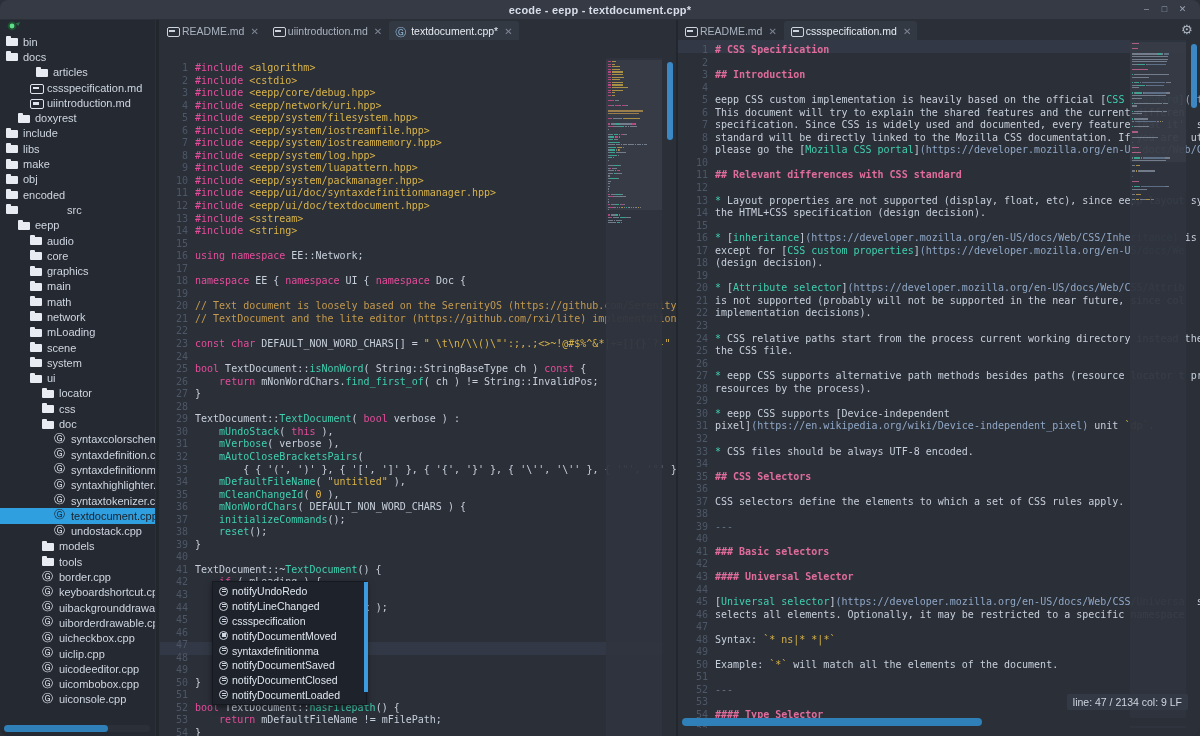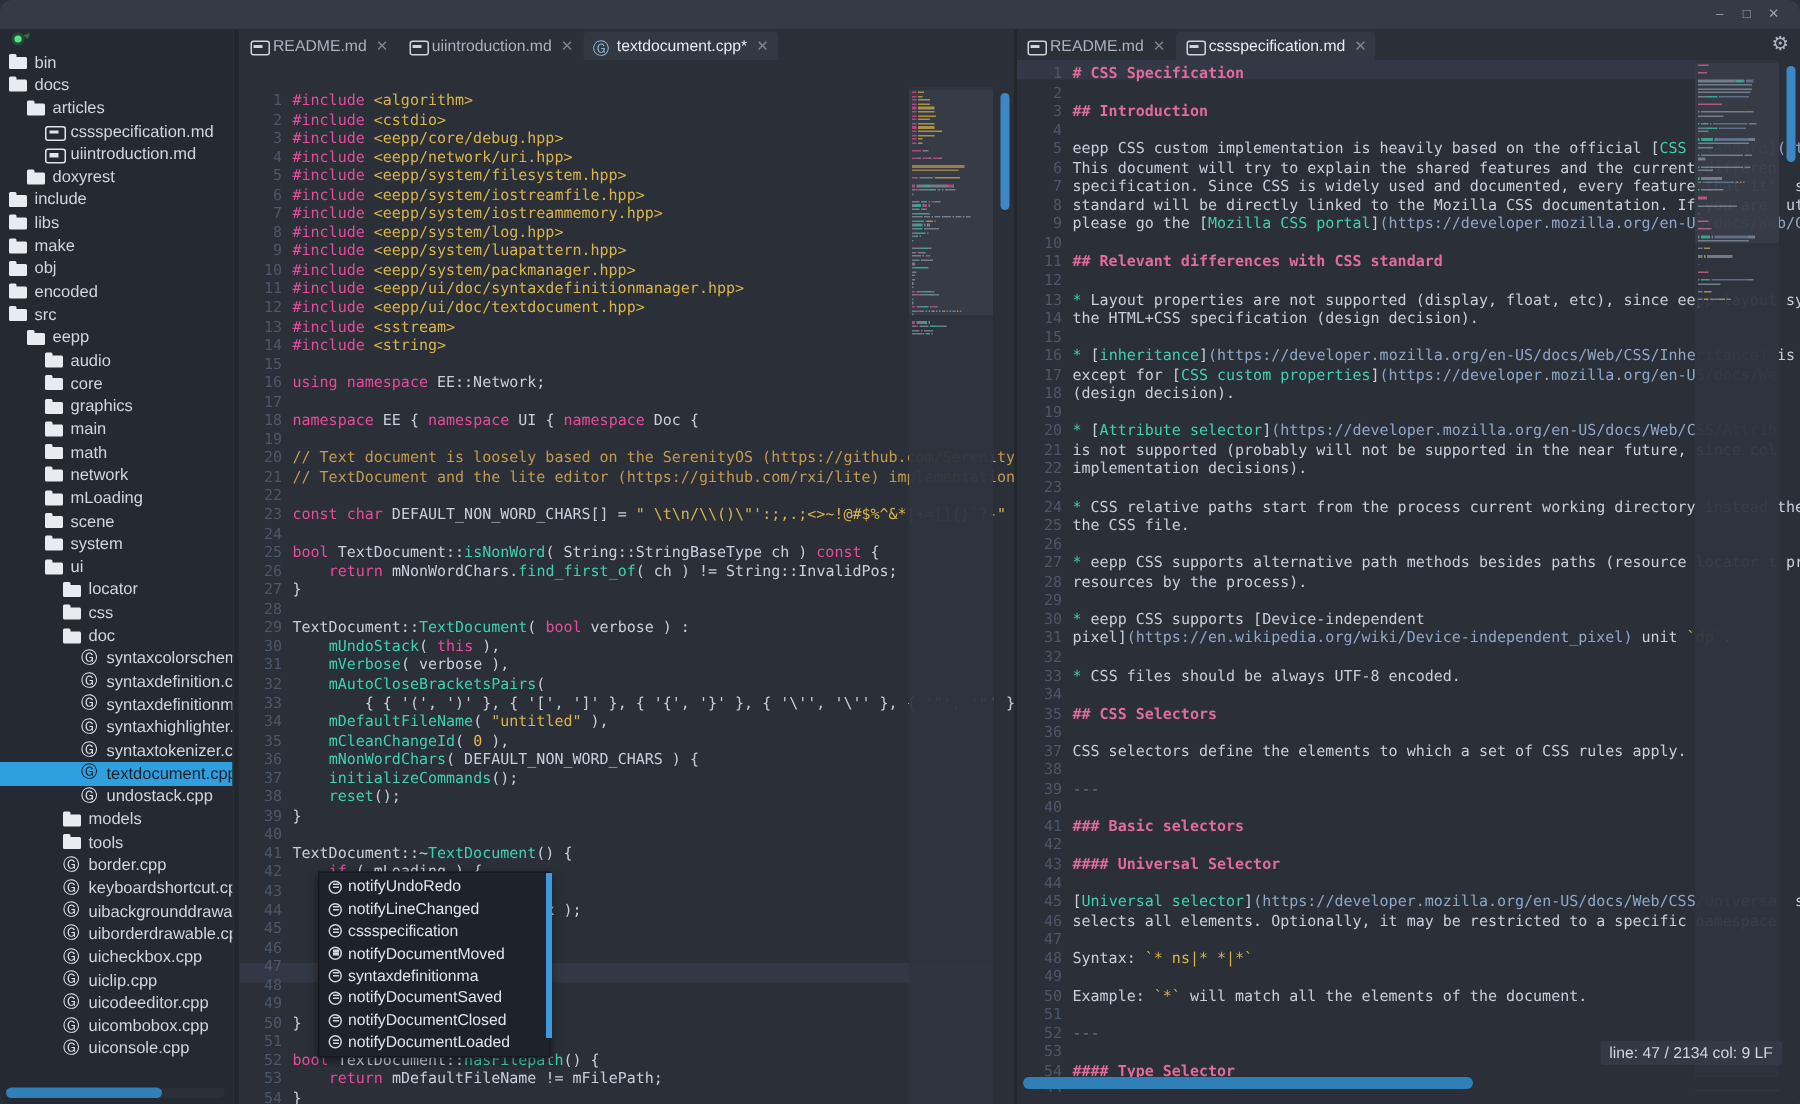--- a/index.html
+++ b/index.html
@@ -206,20 +206,21 @@
   .divider { position:absolute; top:20px; width:3px; height:716px; background:#22262d; }
   #div1 { left:156px; }
   #div2 { left:675px; }
 </style>
 </head>
 <body>
 
 <div id="app">
 
   <div id="titlebar">
+    <div id="title-text">ecode - eepp - textdocument.cpp*</div>
     <div class="wb" id="wb-min">
         <span>–</span>
       </div>
     <div class="wb" id="wb-max">
         <span>□</span>
       </div>
     <div class="wb" id="wb-close">
         <span>✕</span>
       </div>
   </div>
@@ -232,21 +233,21 @@
     </svg>
     <div class="tree" id="tree">
         <div class="trow" style="padding-left: 6px;">
           <span class="ico folder"></span>
           <span>bin</span>
         </div>
         <div class="trow" style="padding-left: 6px;">
           <span class="ico folder"></span>
           <span>docs</span>
         </div>
-        <div class="trow" style="padding-left: 18px;">
+        <div class="trow" style="padding-left: 36px;">
           <span class="ico folder"></span>
           <span>articles</span>
         </div>
         <div class="trow" style="padding-left: 30px;">
           <span class="ico md"></span>
           <span>cssspecification.md</span>
         </div>
         <div class="trow" style="padding-left: 30px;">
           <span class="ico md"></span>
           <span>uiintroduction.md</span>
@@ -268,21 +269,21 @@
           <span>make</span>
         </div>
         <div class="trow" style="padding-left: 6px;">
           <span class="ico folder"></span>
           <span>obj</span>
         </div>
         <div class="trow" style="padding-left: 6px;">
           <span class="ico folder"></span>
           <span>encoded</span>
         </div>
-        <div class="trow" style="padding-left: 6px;">
+        <div class="trow" style="padding-left: 6px; gap: 44px;">
           <span class="ico folder"></span>
           <span>src</span>
         </div>
         <div class="trow" style="padding-left: 18px;">
           <span class="ico folder"></span>
           <span>eepp</span>
         </div>
         <div class="trow" style="padding-left: 30px;">
           <span class="ico folder"></span>
           <span>audio</span>

